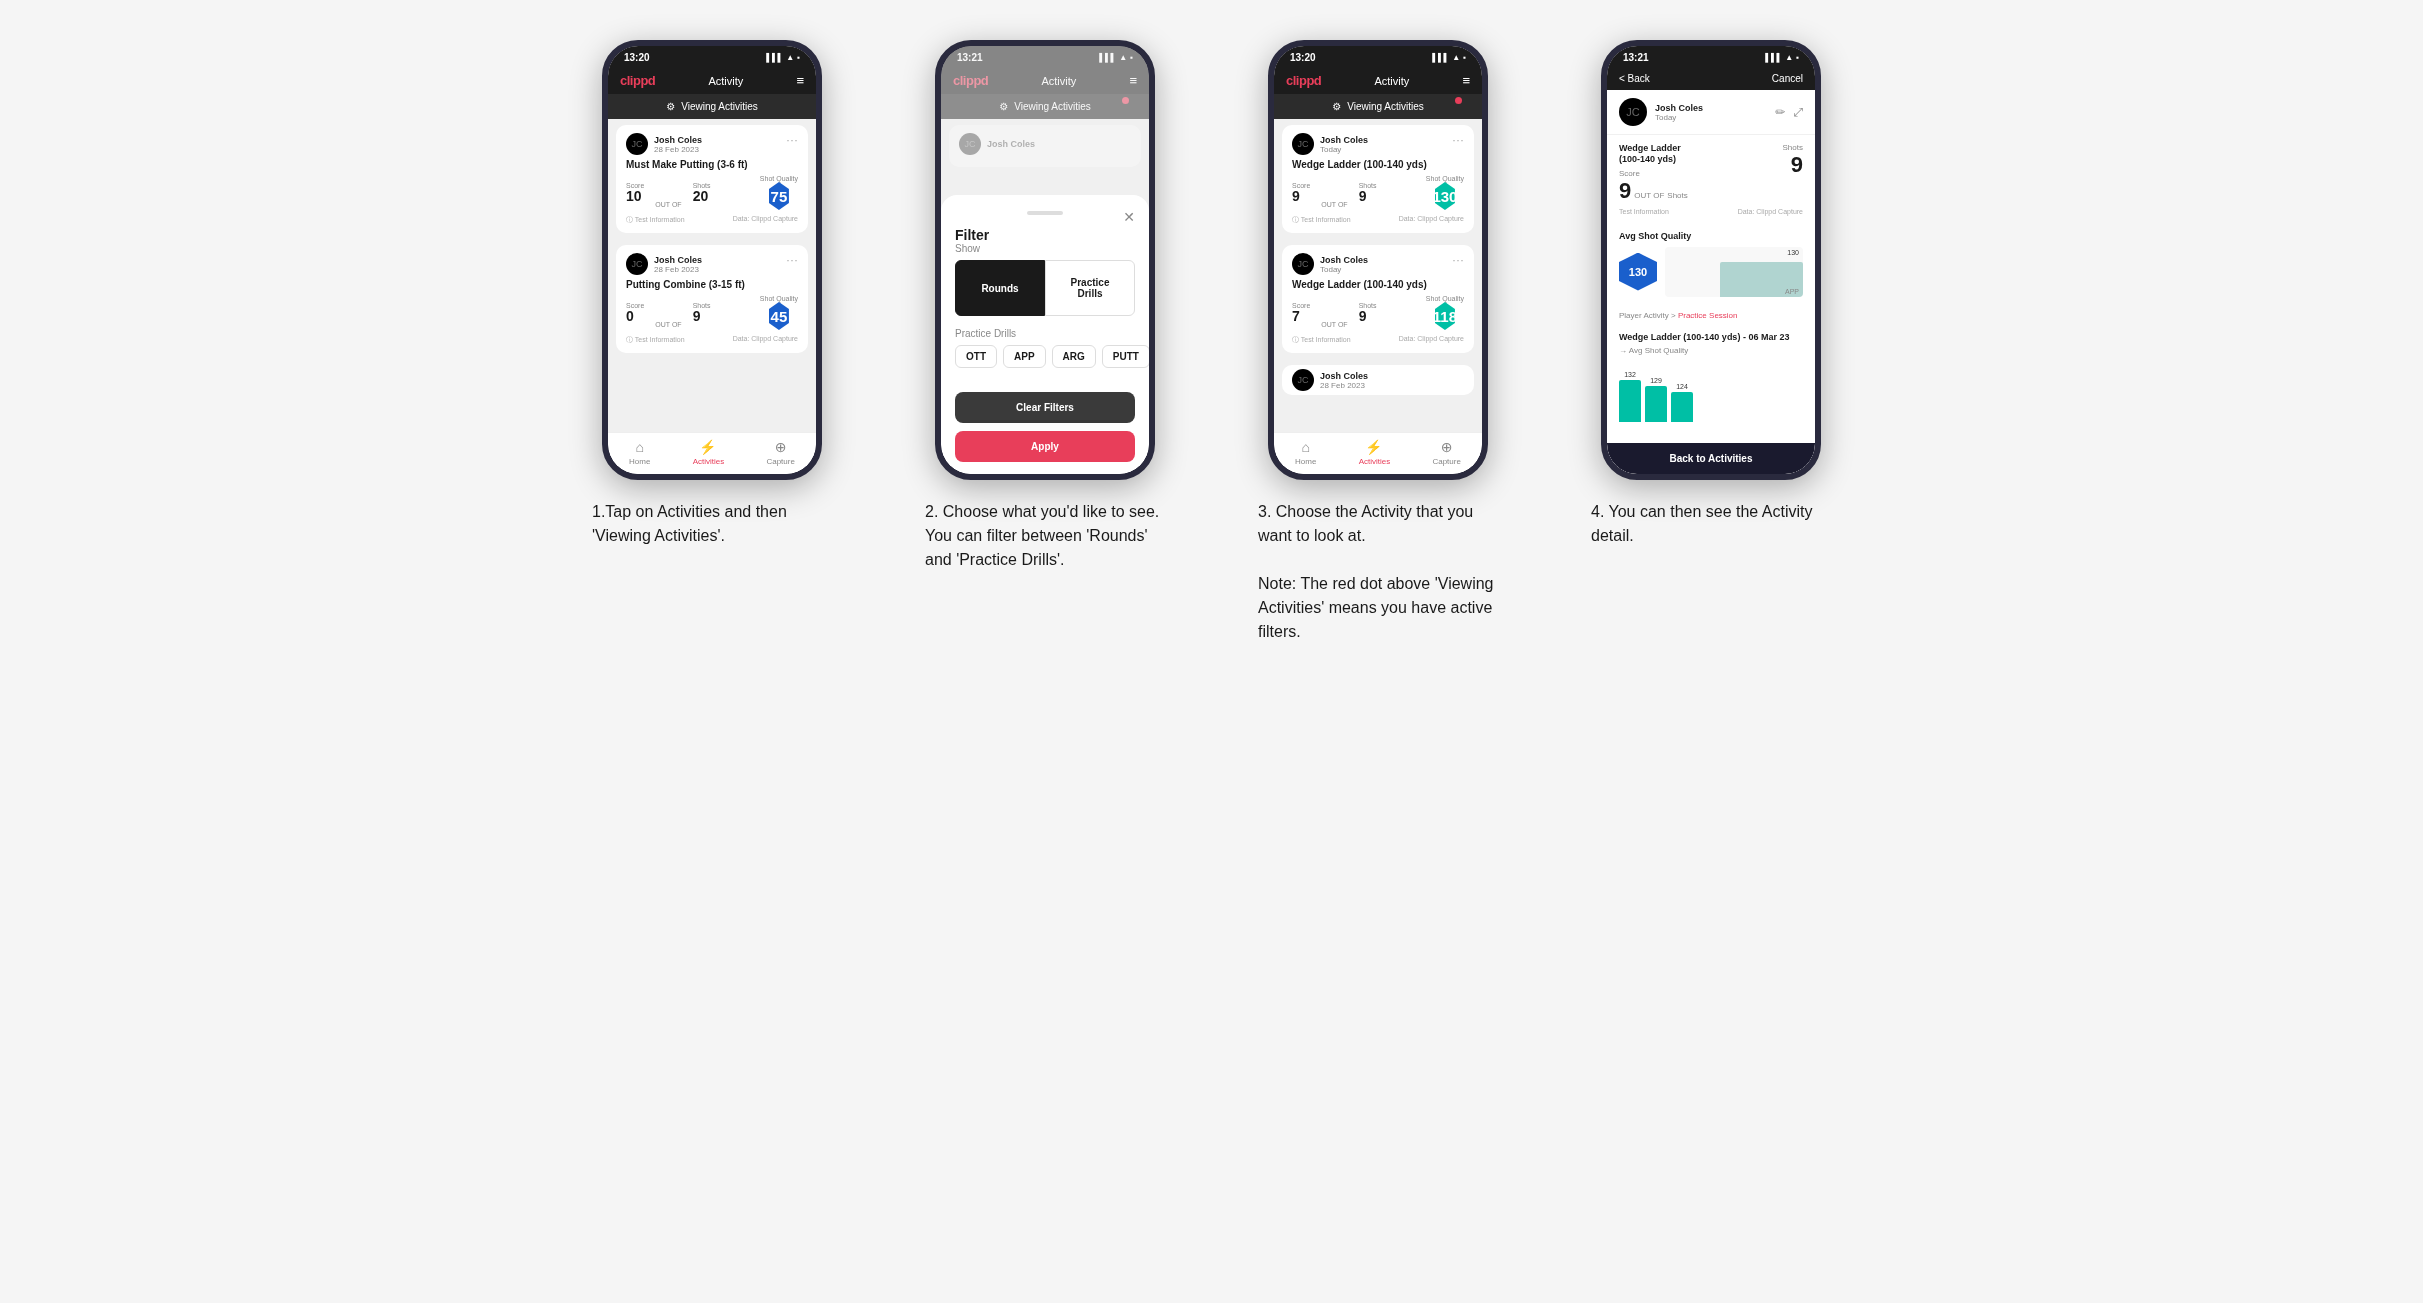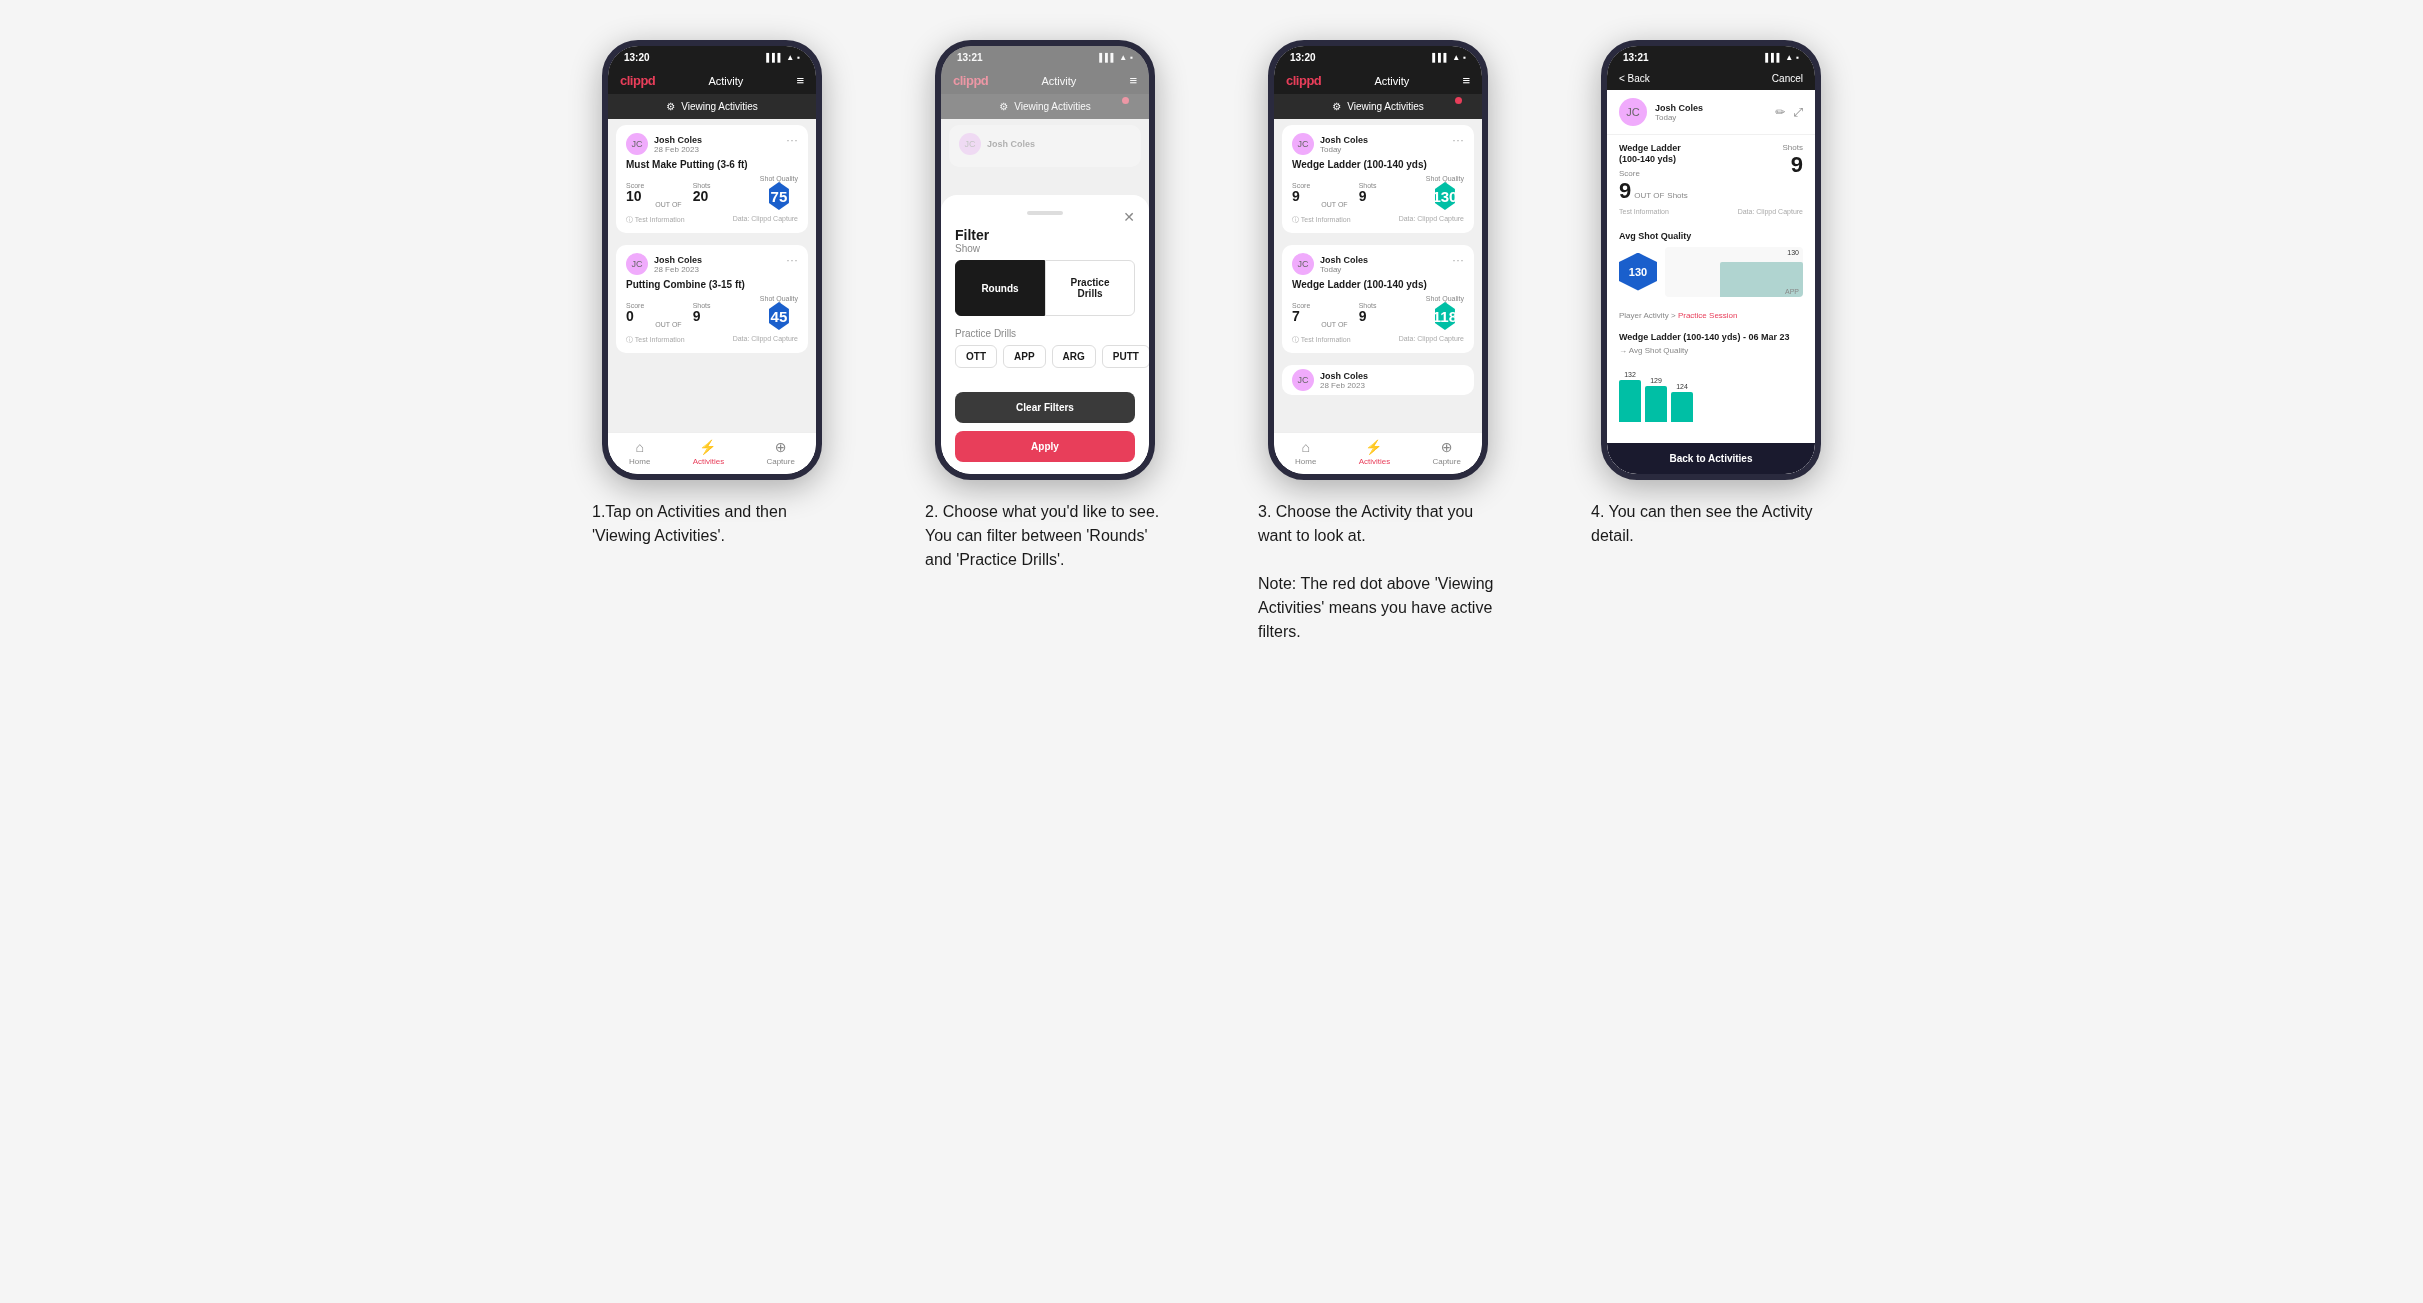--- a/index.html
+++ b/index.html
@@ -108,21 +108,21 @@
     .card-header {
       display: flex;
       justify-content: space-between;
       align-items: flex-start;
       margin-bottom: 4px;
     }
     .user-info { display: flex; gap: 6px; align-items: center; }
     .avatar {
       width: 22px;
       height: 22px;
-      background: #f0abfc;
+      background: #000000;
       border-radius: 50%;
       flex-shrink: 0;
       display: flex;
       align-items: center;
       justify-content: center;
       font-size: 9px;
       color: #666;
     }
     .user-name { font-size: 9px; font-weight: 700; color: #1a1a1a; }
     .user-date { font-size: 8px; color: #888; }

